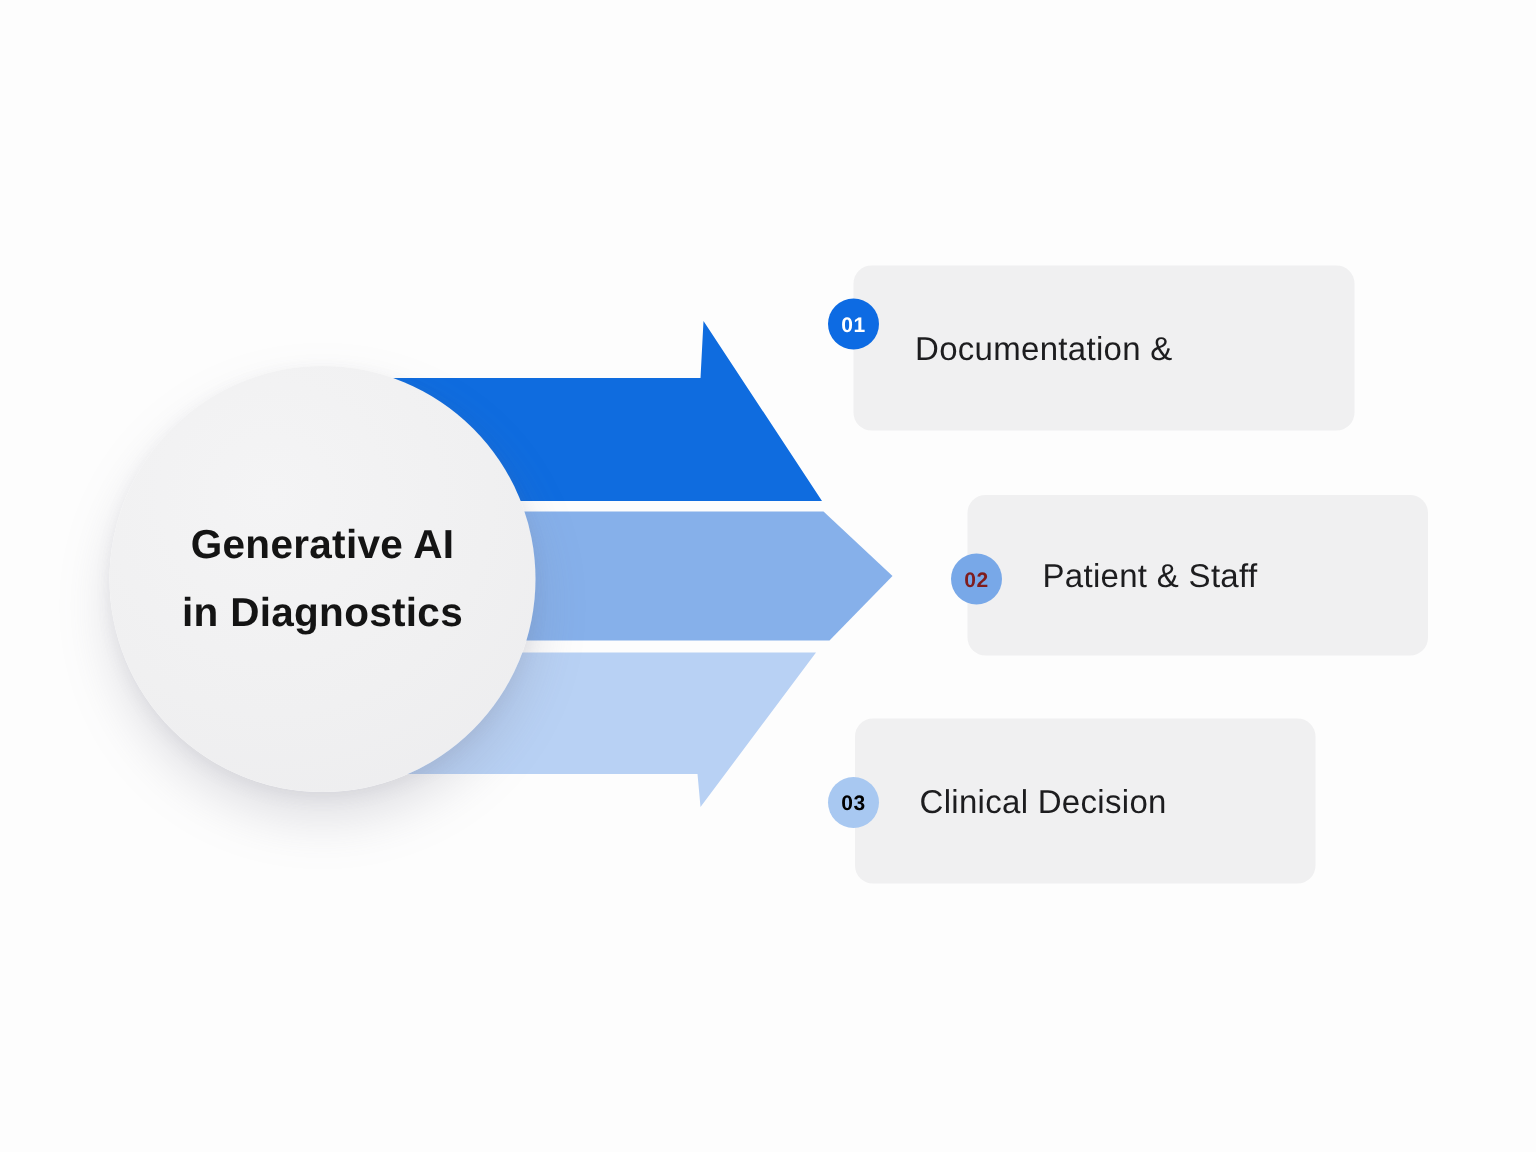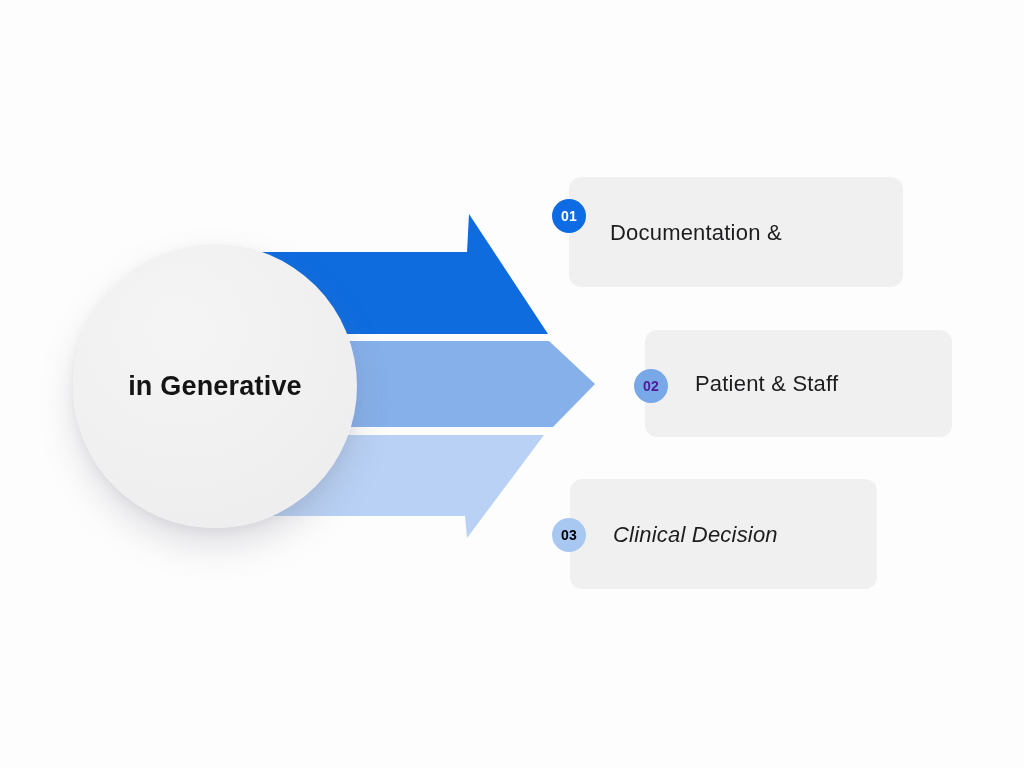--- a/index.html
+++ b/index.html
@@ -56,21 +56,21 @@
   .card-3 { left: 570px; top: 479px; width: 307px; height: 110px; }
   .card-text {
     display: flex;
     flex-direction: column;
     font-size: 22px;
     line-height: 31px;
     letter-spacing: 0.2px;
   }
   .card-1 .card-text { padding-left: 41px; }
   .card-2 .card-text { padding-left: 50px; }
-  .card-3 .card-text { padding-left: 43px; font-style: italic; }
+  .card-3 .card-text { padding-left: 43px; }
   .badge {
     position: absolute;
     width: 34px;
     height: 34px;
     border-radius: 50%;
     display: flex;
     align-items: center;
     justify-content: center;
     font-size: 14px;
     font-weight: bold;
@@ -86,21 +86,22 @@
 <div class="canvas" style="background: rgb(253, 253, 253);">
 
   <svg class="arrows" viewBox="0 0 1024 768" aria-hidden="true">
     <polygon points="260,252 467,252 469,214 548,334 260,334" style="fill: rgb(15, 108, 223);"></polygon>
     <polygon points="260,341 549,341 595,384 553,427 260,427" style="fill: rgb(134, 176, 234);"></polygon>
     <polygon points="260,435 544,435 467,538 465,516 260,516" style="fill: rgb(184, 209, 244);"></polygon>
   </svg>
 
   <div class="hub">
     <div class="hub-title" style="color: rgb(20, 20, 20);">
-      <span>in Generative</span>
+      <span>Generative AI</span>
+      <span>in Diagnostics</span>
     </div>
   </div>
 
   <div class="card card-1" style="background: rgb(240, 240, 241);">
     <div class="card-text" style="color: rgb(29, 29, 31);">
       <span>Documentation &amp;</span>
     </div>
   </div>
 
   <div class="card card-2" style="background: rgb(240, 240, 241);">
@@ -110,17 +111,17 @@
   </div>
 
   <div class="card card-3" style="background: rgb(240, 240, 241);">
     <div class="card-text" style="color: rgb(29, 29, 31);">
       <span>Clinical Decision</span>
     </div>
   </div>
 
   <div class="badge badge-1" style="background: rgb(13, 107, 227); color: rgb(255, 255, 255);">01</div>
 
-  <div class="badge badge-2" style="background: rgb(120, 168, 232); color: #4c1d95;">02</div>
+  <div class="badge badge-2" style="background: rgb(120, 168, 232); color: #7f1d1d;">02</div>
 
   <div class="badge badge-3" style="background: rgb(168, 200, 241); color: #000000;">03</div>
 
 </div>
 
 </body></html>

